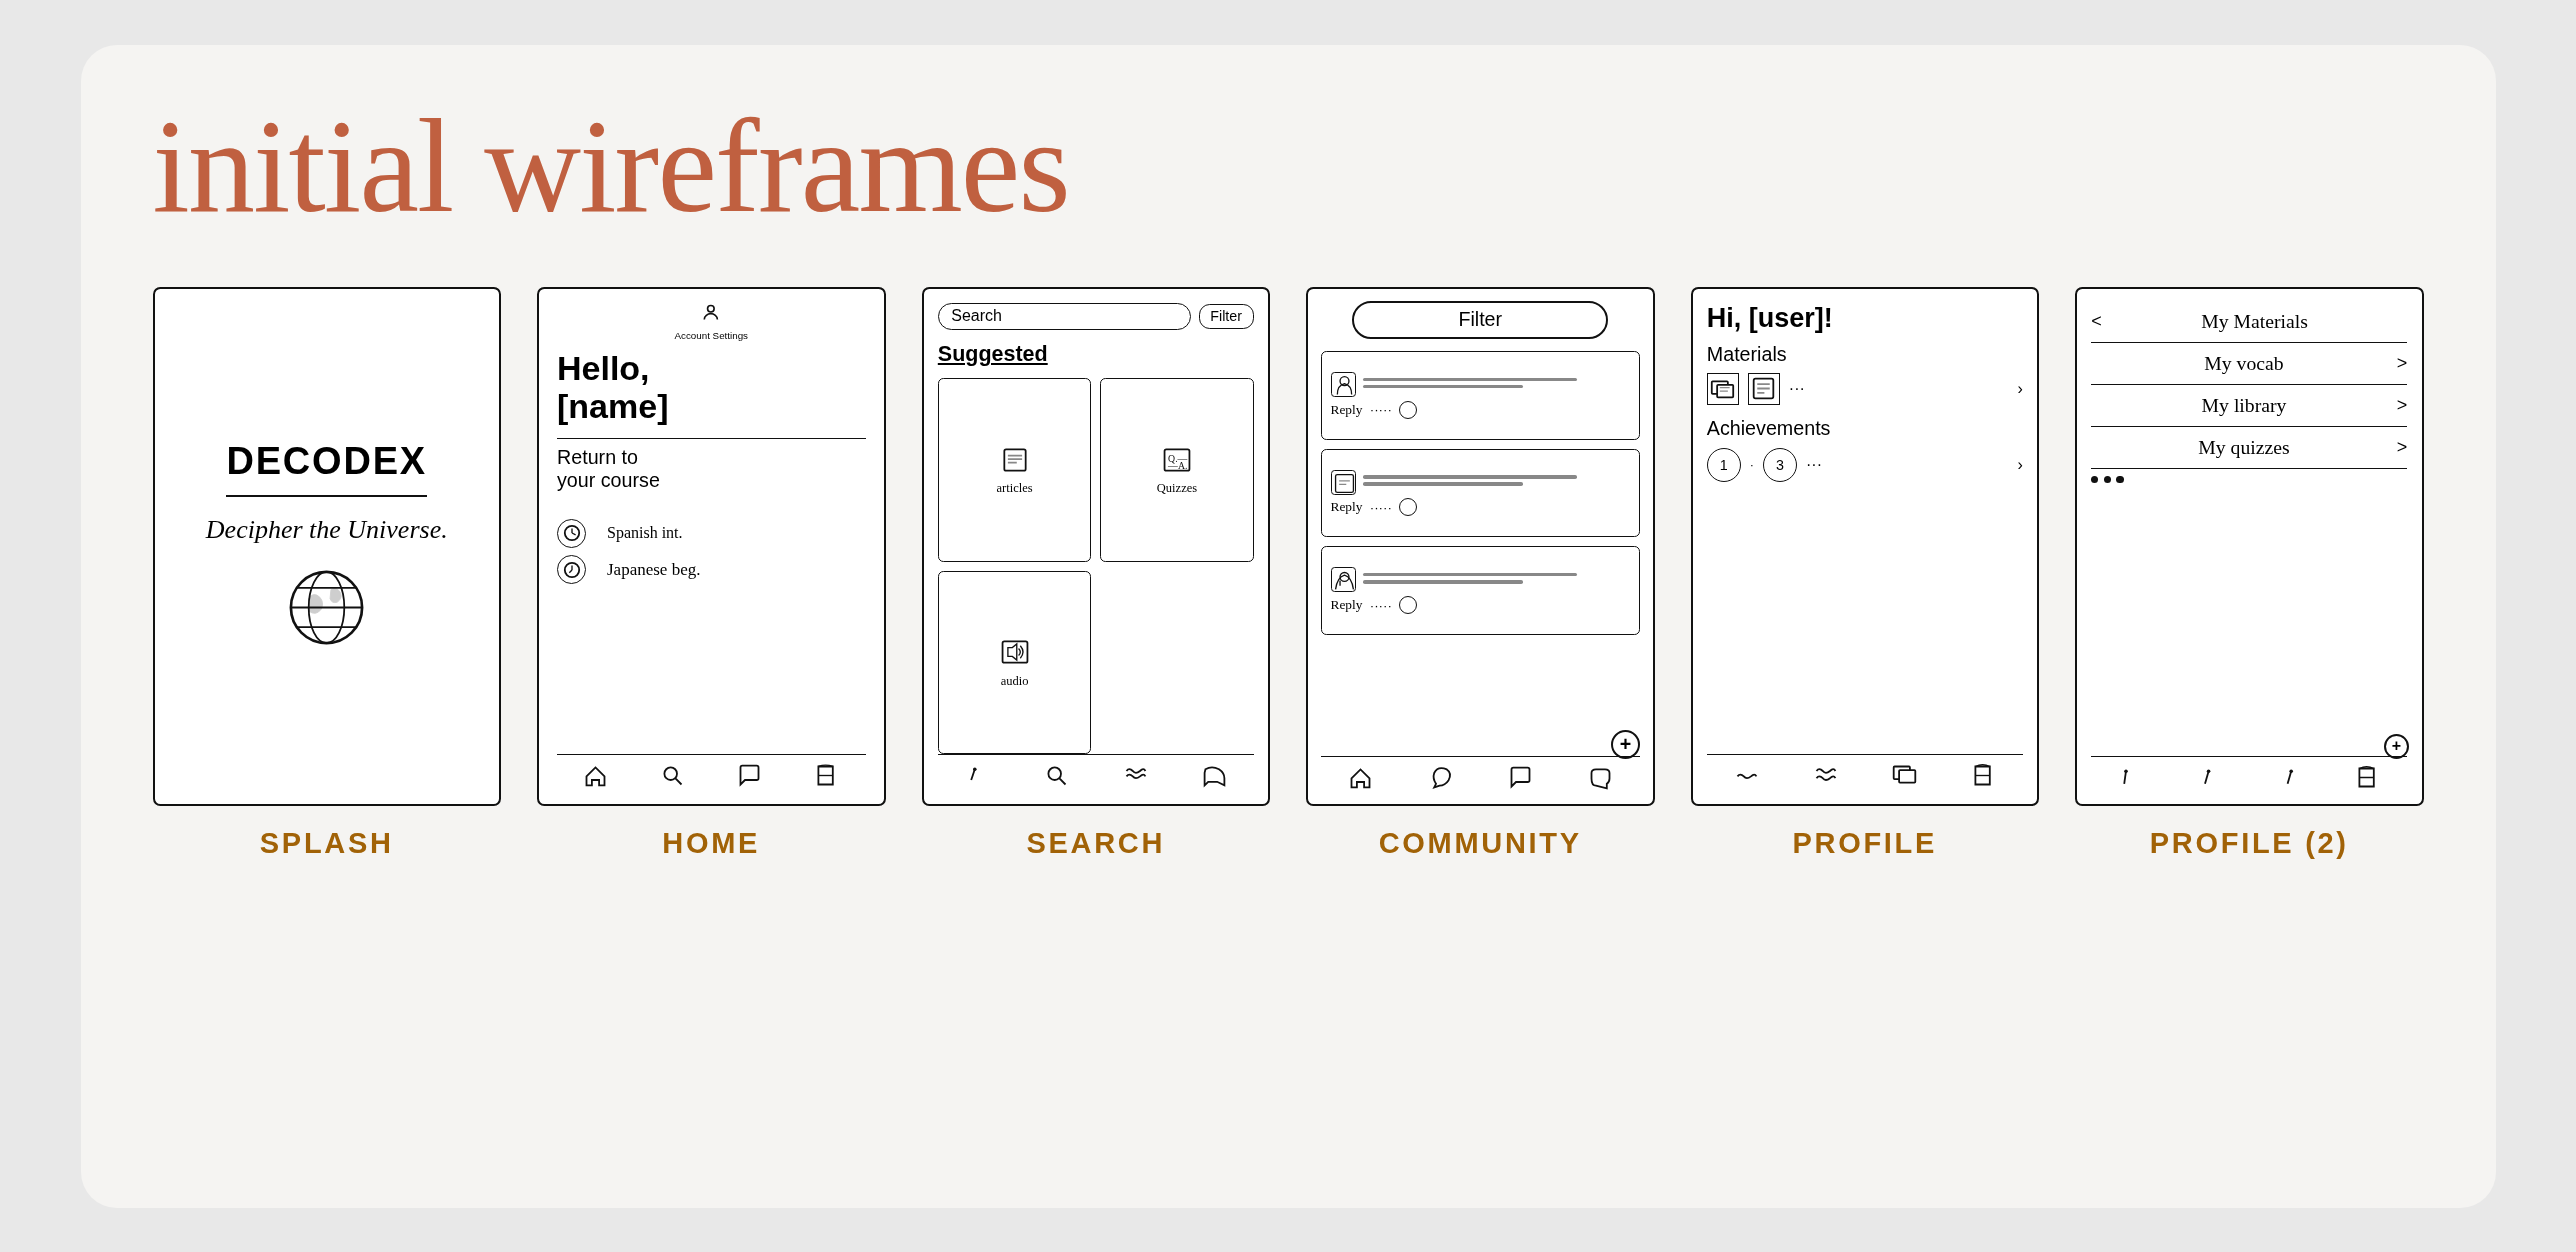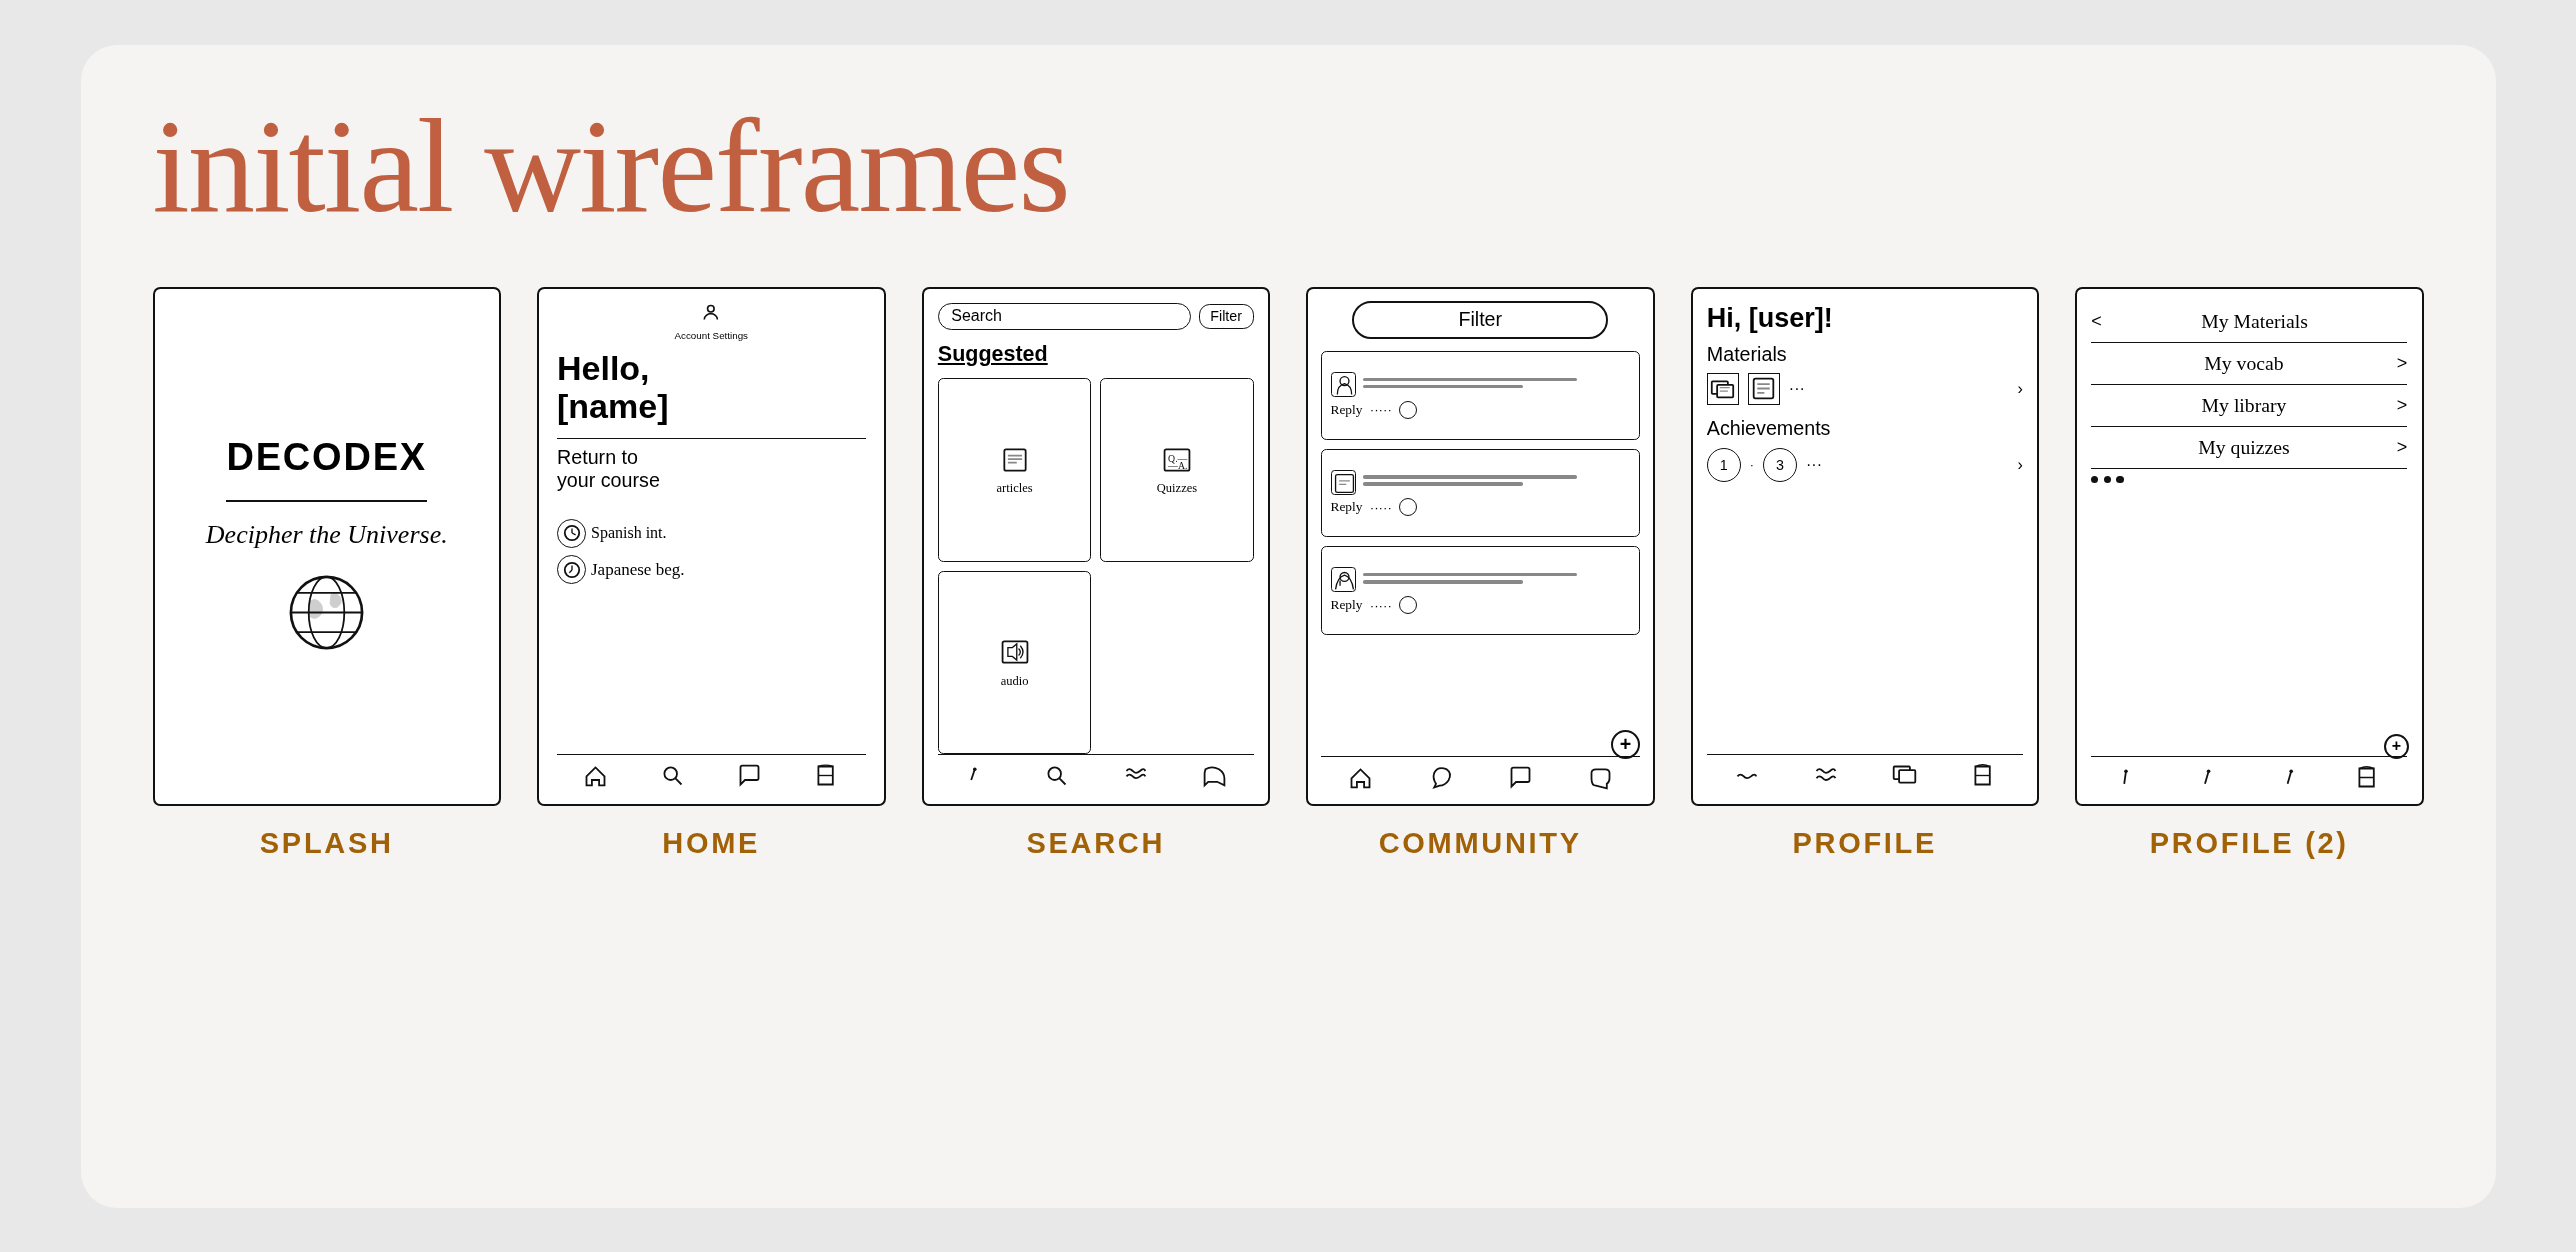--- a/index.html
+++ b/index.html
@@ -76,21 +76,21 @@
       gap: 18px;
       padding: 18px;
     }
 
     .splash-logo {
       font-size: 38px;
       font-weight: 900;
       font-family: Arial Black, sans-serif;
       letter-spacing: 1.8px;
       border-bottom: 2.7px solid #111;
-      padding-bottom: 21px;
+      padding-bottom: 12px;
     }
 
     .splash-tagline {
       font-size: 26px;
       font-family: Liberation Serif, serif;
       text-align: center;
       font-style: italic;
     }
 
     .splash-globe {
@@ -131,21 +131,21 @@
 
     .home-section-title {
       font-size: 19.7px;
       font-family: Liberation Sans, sans-serif;
       margin-bottom: 27px;
     }
 
     .home-course-item {
       display: flex;
       align-items: center;
-      gap: 5px;
+      gap: 21px;
       font-size: 16px;
       font-family: 'Comic Sans MS', cursive, sans-serif;
       margin-bottom: 7.2px;
     }
 
     .home-circle-icon {
       width: 29px;
       height: 29px;
       border-radius: 50%;
       border: 1.8px solid #111;

